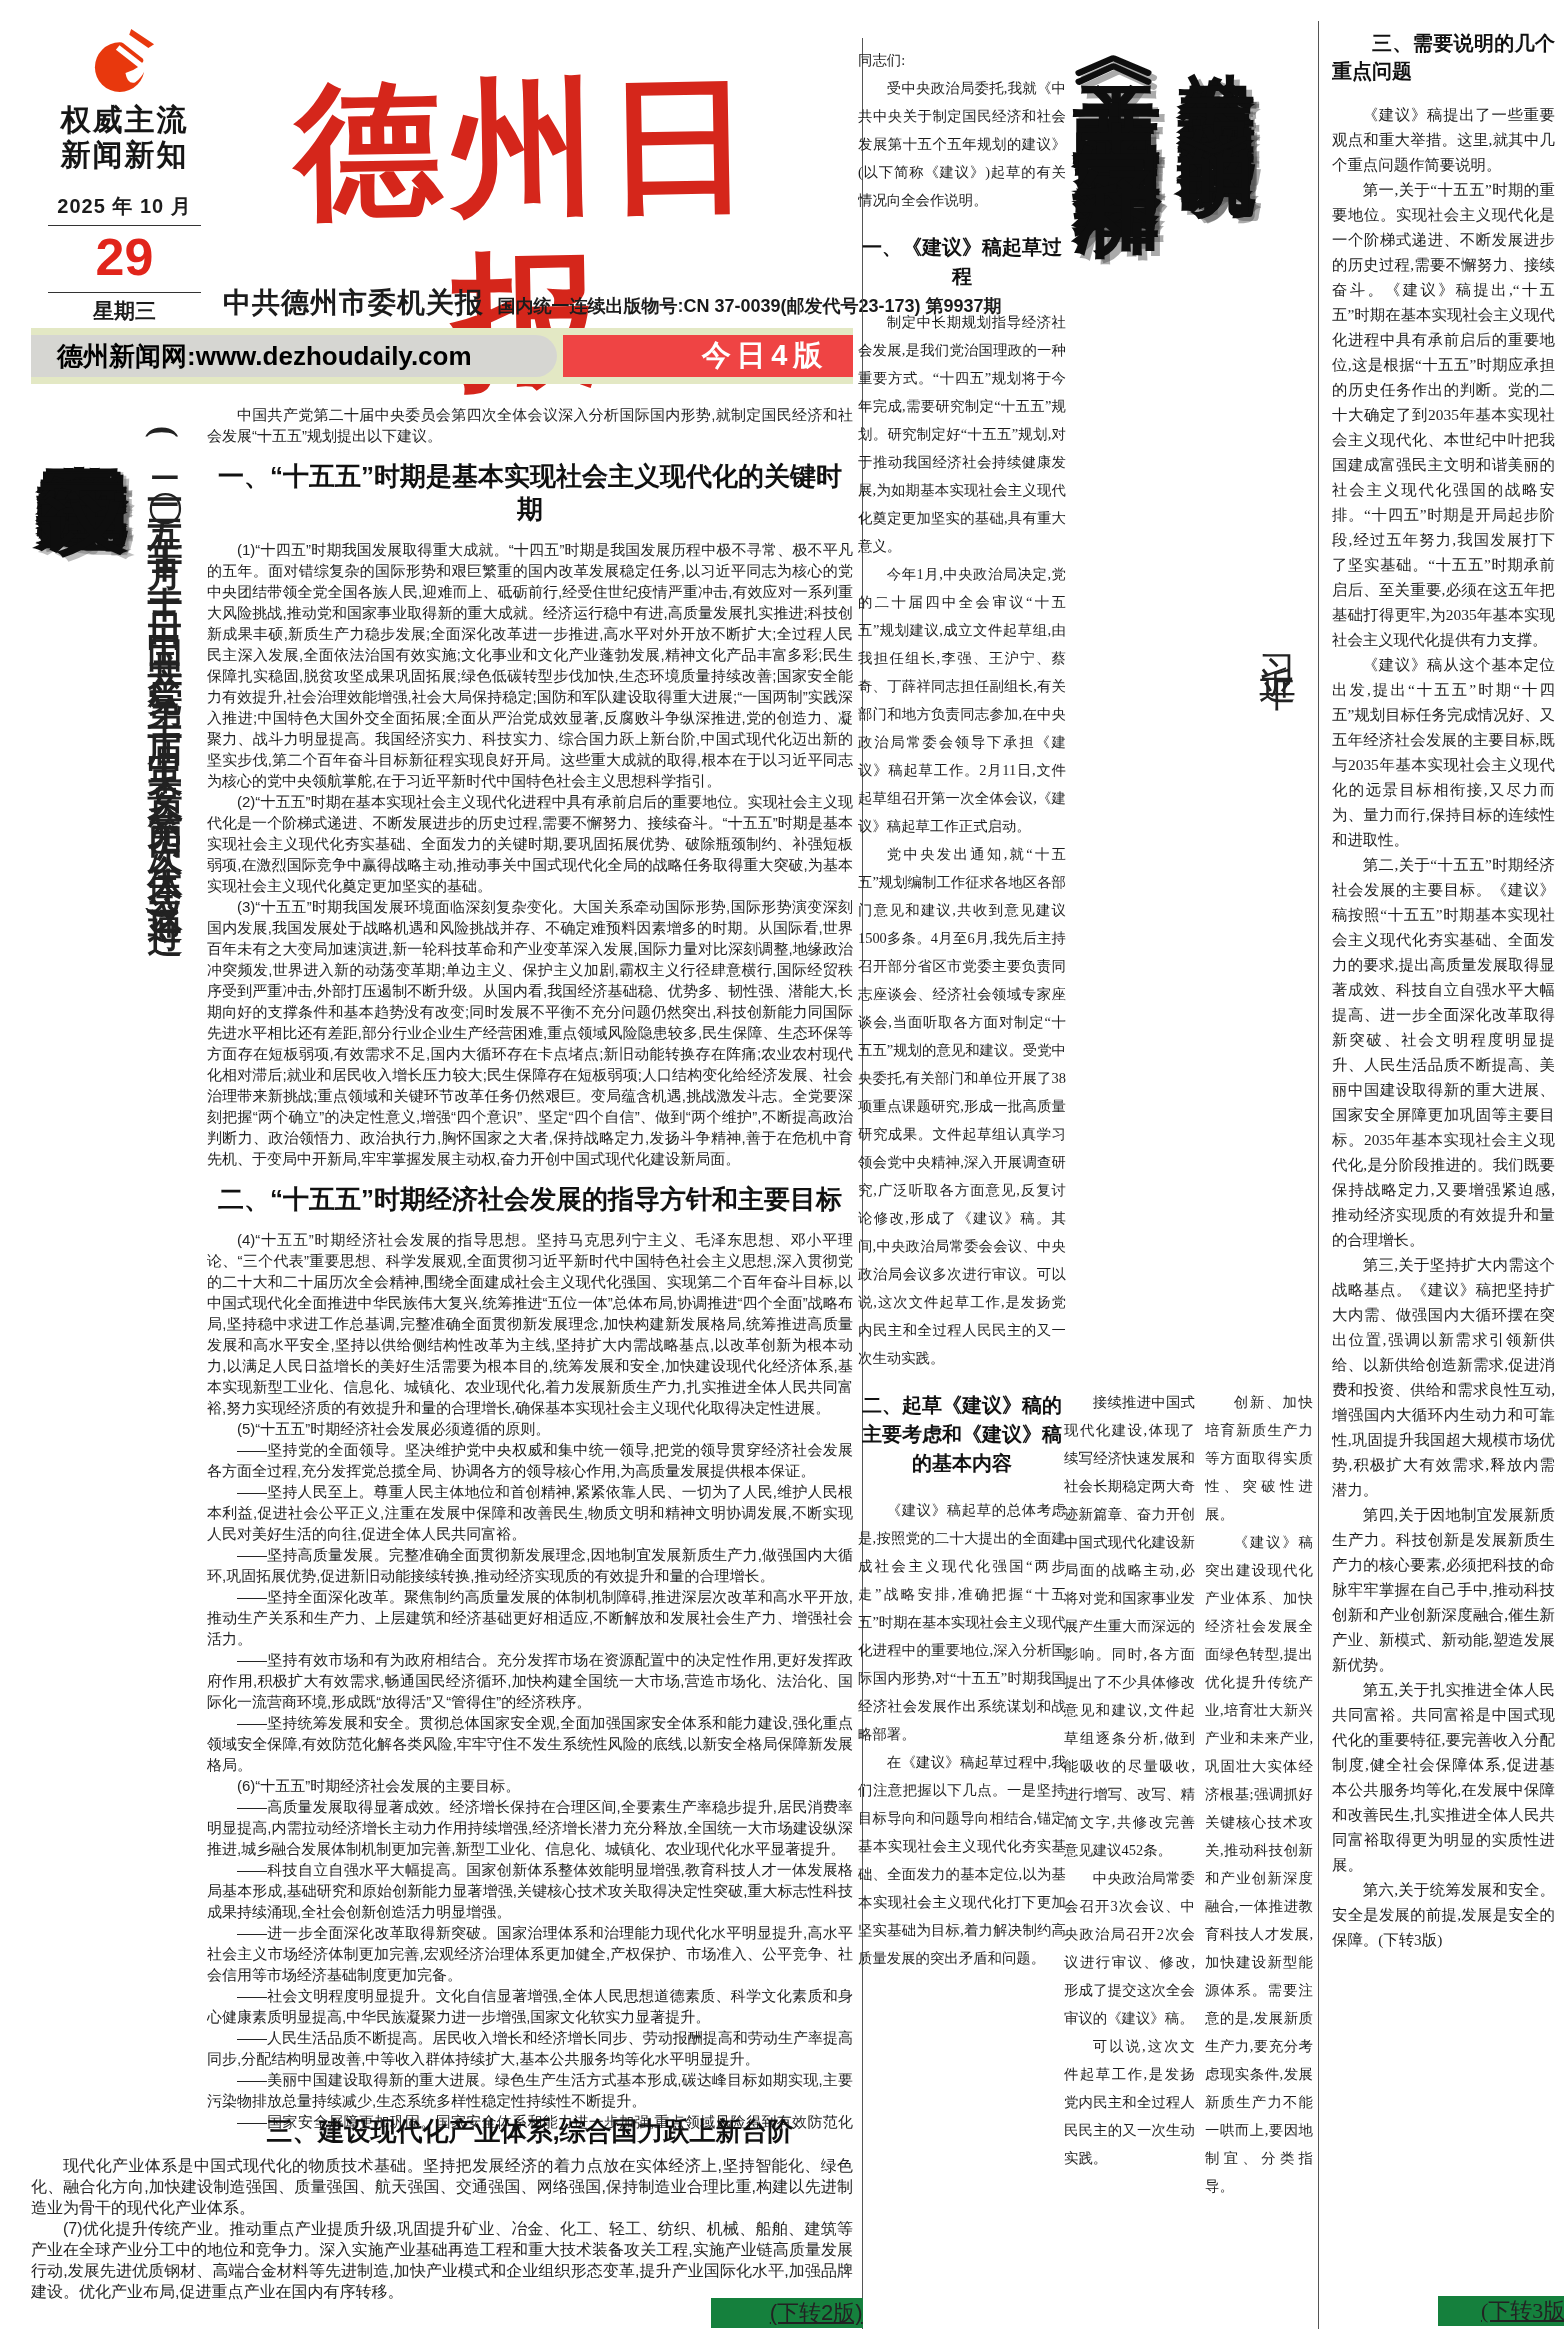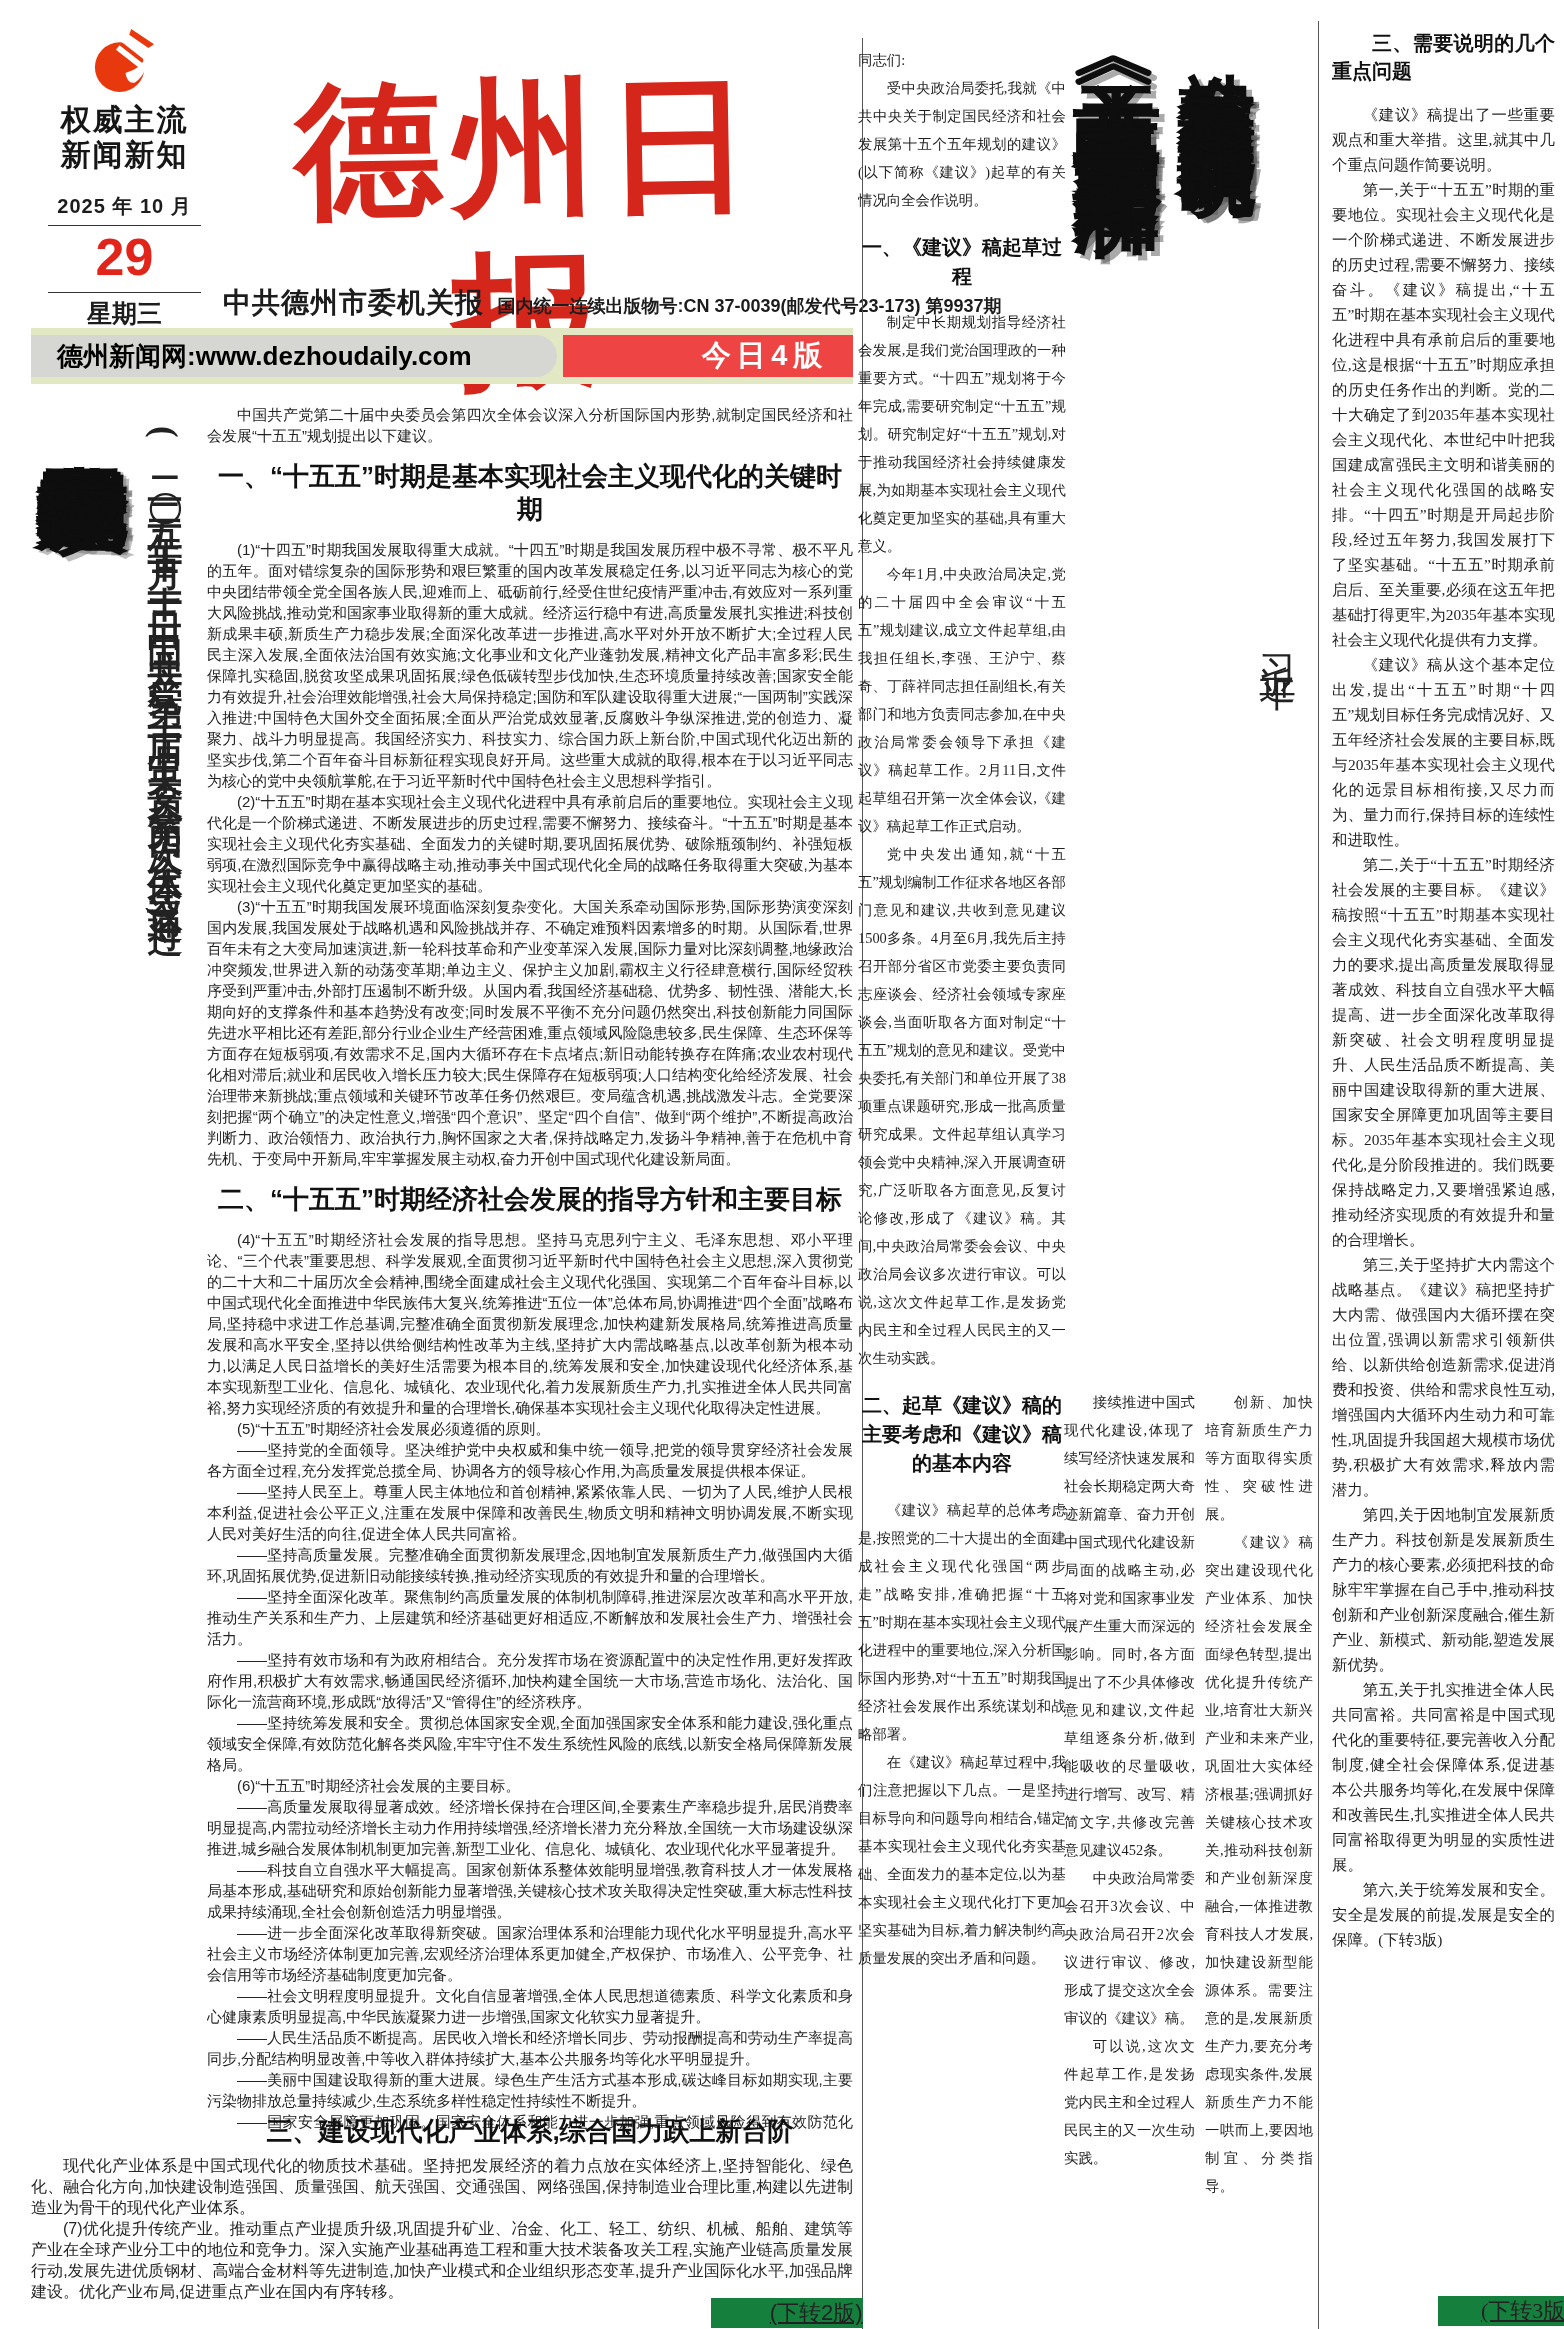--- a/index.html
+++ b/index.html
@@ -5,21 +5,21 @@
   html,body{margin:0;padding:0;background:#ffffff;}
   .page{position:relative;width:1564px;height:2330px;background:#fff;overflow:hidden;
         font-family:"Liberation Sans",sans-serif;color:#1c1c1c;}
   
   .masthead{position:absolute;left:38px;top:27px;width:173px;text-align:center;}
   .logo{display:block;margin:0 auto 7.7px auto;}
   .tagline{font-size:30px;font-weight:bold;line-height:35px;color:#161616;letter-spacing:1.9px;}
   .dateline{font-size:20px;font-weight:bold;margin-top:21px;letter-spacing:1px;}
   .mast-rule{border:none;border-top:1.9px solid #333;margin:5.8px 9.6px 0 9.6px;}
   .daynum{font-size:52px;font-weight:bold;color:#e1251b;line-height:58px;margin-top:1.9px;}
-  .weekday{font-size:25px;font-weight:bold;margin-top:3.8px;}
+  .weekday{font-size:21px;font-weight:bold;margin-top:3.8px;}
   .lunar{font-size:17px;color:#8a8a82;margin-top:2.9px;letter-spacing:0;}
   
   .paper-title{position:absolute;left:242px;top:63px;width:576px;text-align:center;
     font-family:"Liberation Serif",serif;font-weight:900;font-size:146px;line-height:173px;
     color:#d5261b;letter-spacing:9.6px;transform:rotate(-1deg);}
   .organ-row{position:absolute;left:223px;top:284px;width:634px;white-space:nowrap;}
   .organ{font-size:28px;font-weight:bold;letter-spacing:1px;}
   .issue{font-size:18px;font-weight:bold;margin-left:13.4px;}
   
   .infobar{position:absolute;left:31px;top:328px;width:822px;height:56px;background:#e3e8c4;

